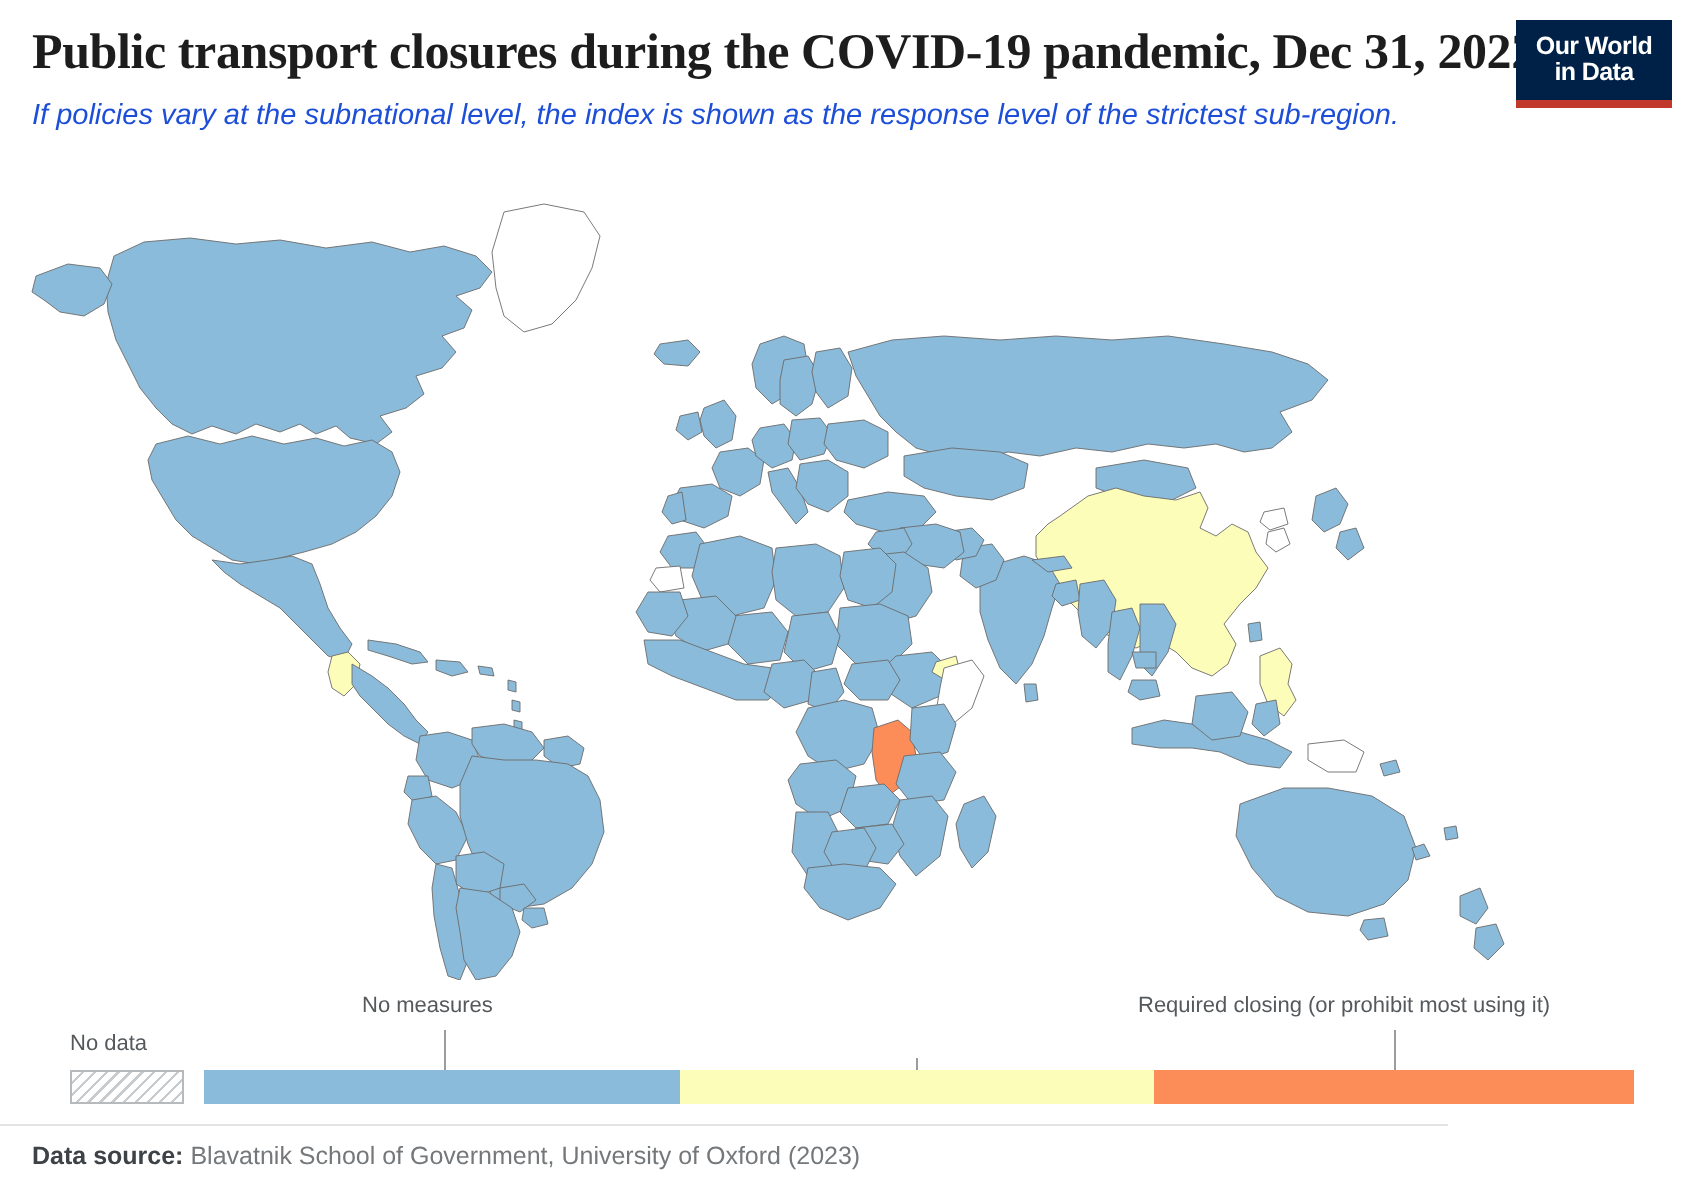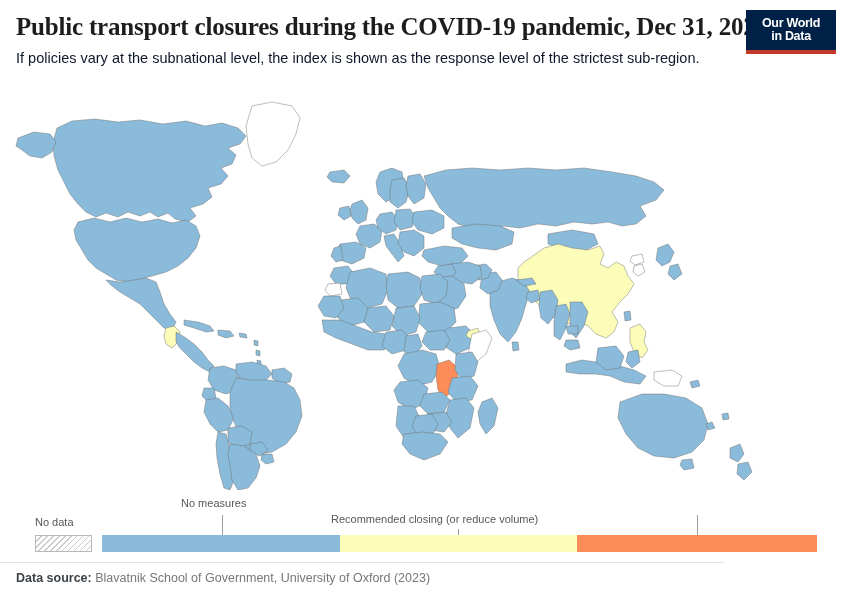--- a/index.html
+++ b/index.html
@@ -32,32 +32,33 @@
     color: #1d1d1d;
     letter-spacing: -0.2px;
     line-height: 30px;
     margin: 0;
     white-space: nowrap;
   }
   #page-subtitle {
     font-family: "Liberation Sans", sans-serif;
     font-size: 14.5px;
     font-weight: normal;
-    color: #0f172a;
+    color: #1d4ed8;
     line-height: 20px;
     margin: 6px 0 0 0;
     white-space: nowrap;
+    font-style: italic;
   }
 
   
   #owid-logo {
     position: absolute;
     right: 14px;
     top: 10px;
-    width: 90px;
+    width: 78px;
     height: 44px;
     background: #002147;
     border-bottom: 4px solid #c0392b;
     box-sizing: border-box;
     display: flex;
     flex-direction: column;
     align-items: center;
     justify-content: center;
     line-height: 1.08;
   }
@@ -340,23 +341,23 @@
 </div>
 
 <div id="legend">
 
   <div class="legend-label" id="nodata-label">No data</div>
   <div id="nodata-swatch"></div>
 
   <div class="legend-label" id="label-none">No measures</div>
   <div class="legend-tick" id="tick-none"></div>
 
-  <div class="legend-label" id="label-recommend">Recommended closing (or reduce volume)</div>
   <div class="legend-tick" id="tick-recommend"></div>
 
+  <div class="legend-label" id="label-required">Required closing (or prohibit most using it)</div>
   <div class="legend-tick" id="tick-required"></div>
 
   <div id="color-bar">
     <div class="seg" id="seg-none"></div>
     <div class="seg" id="seg-recommend"></div>
     <div class="seg" id="seg-required"></div>
   </div>
 </div>
 
 <div id="footer">

